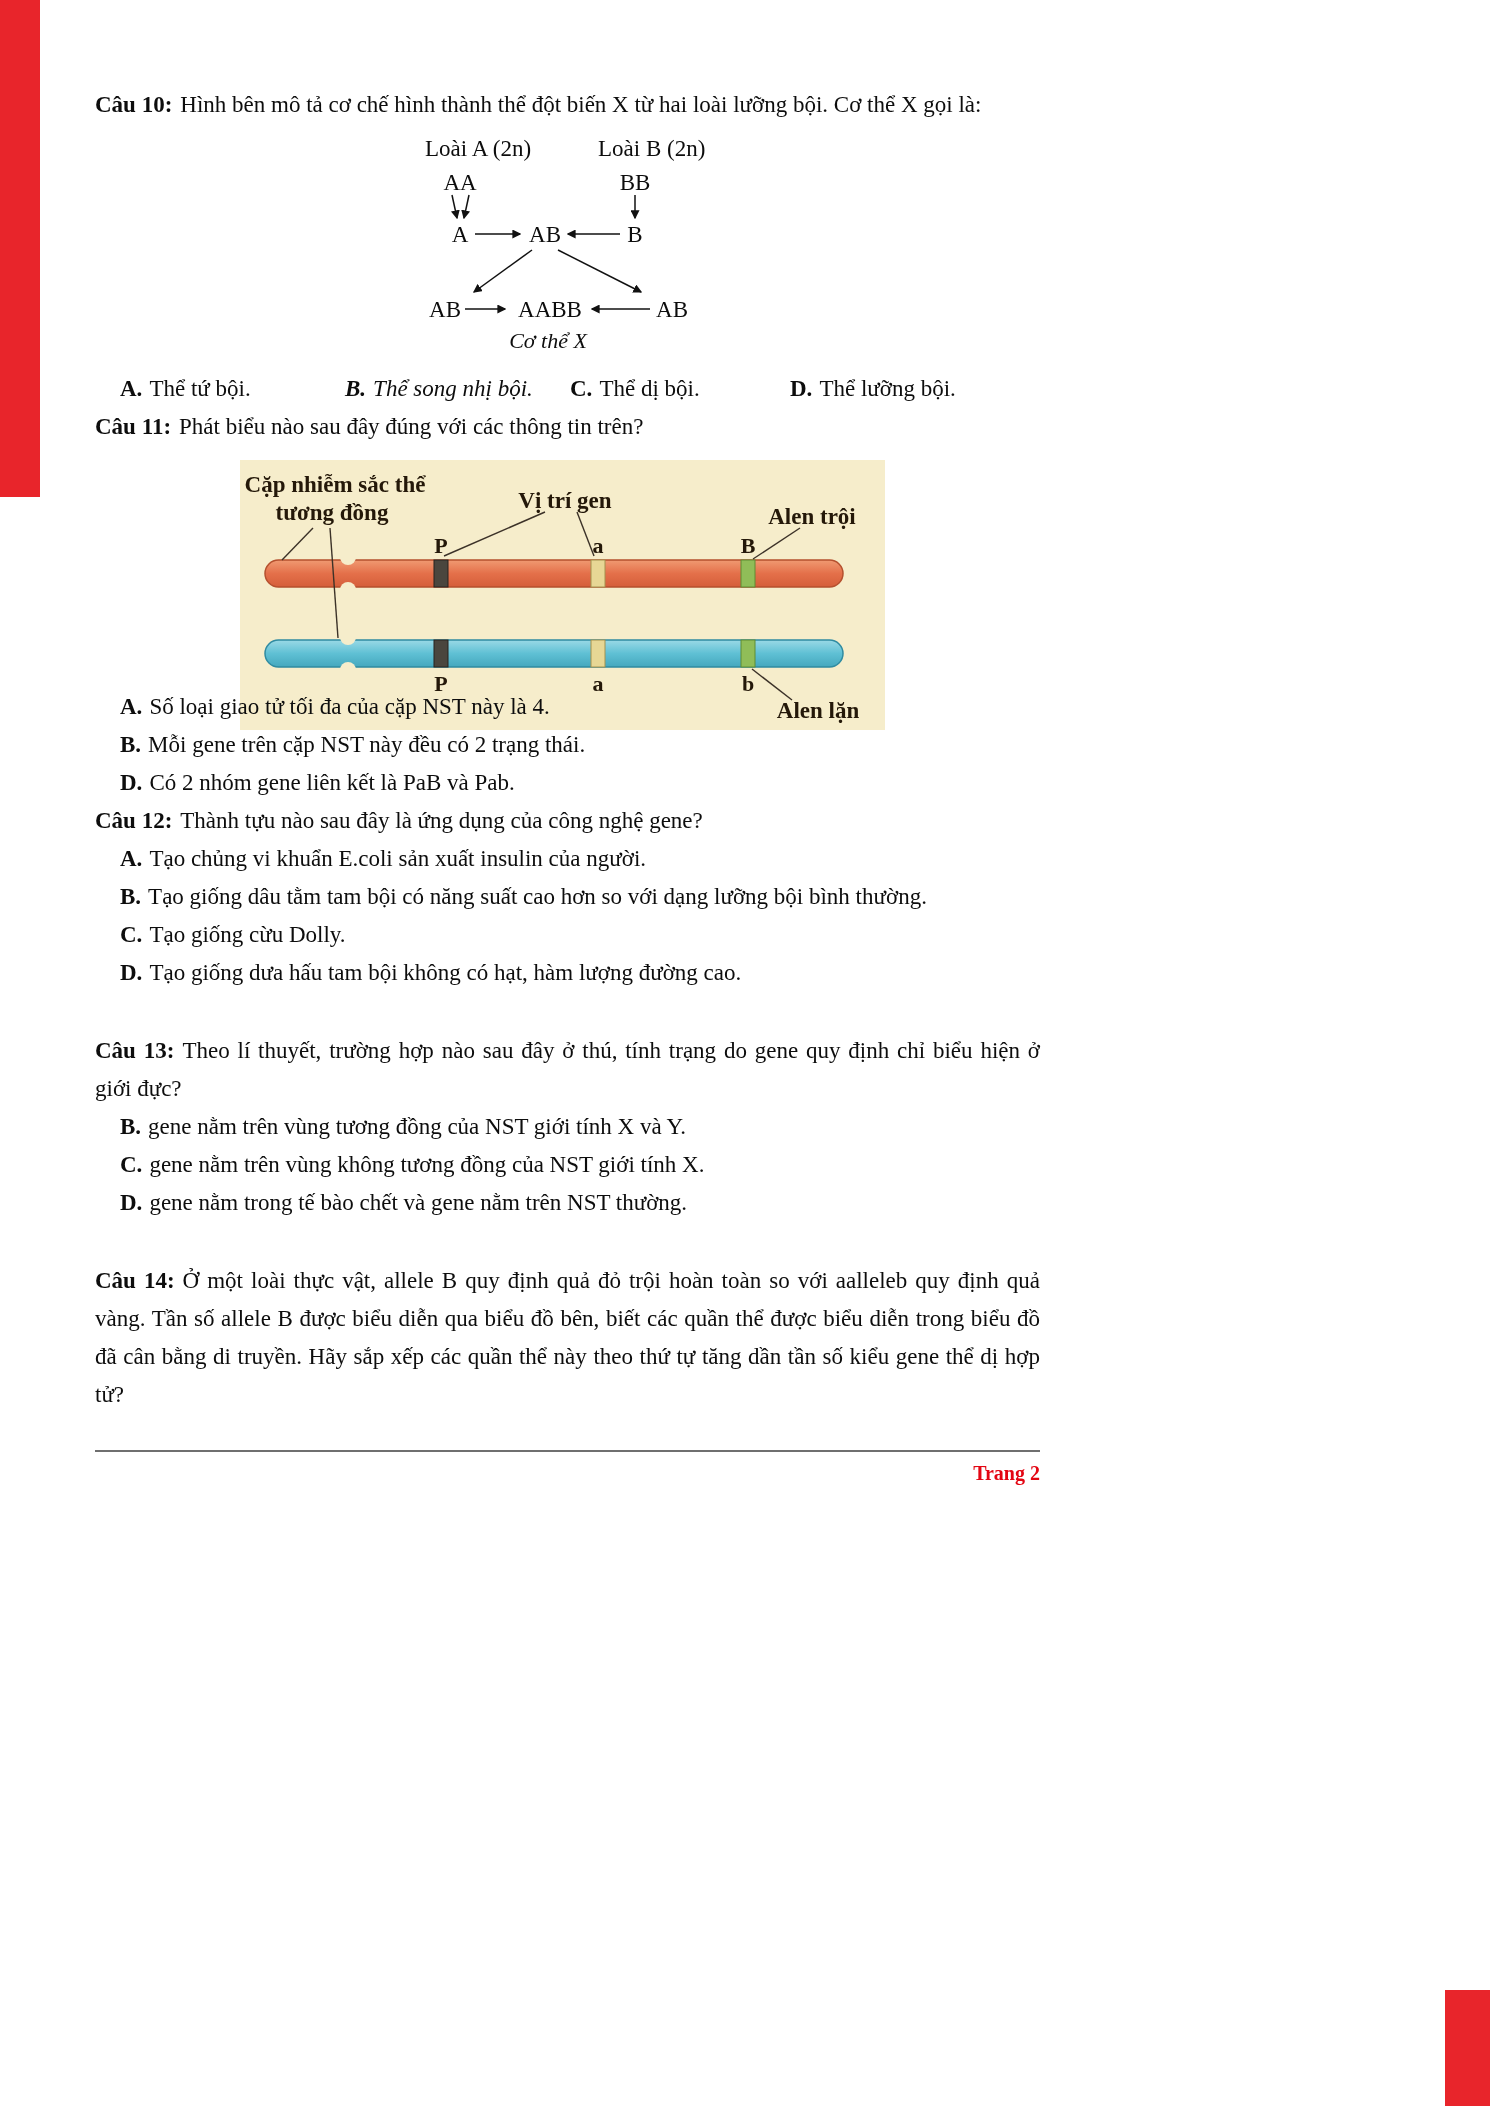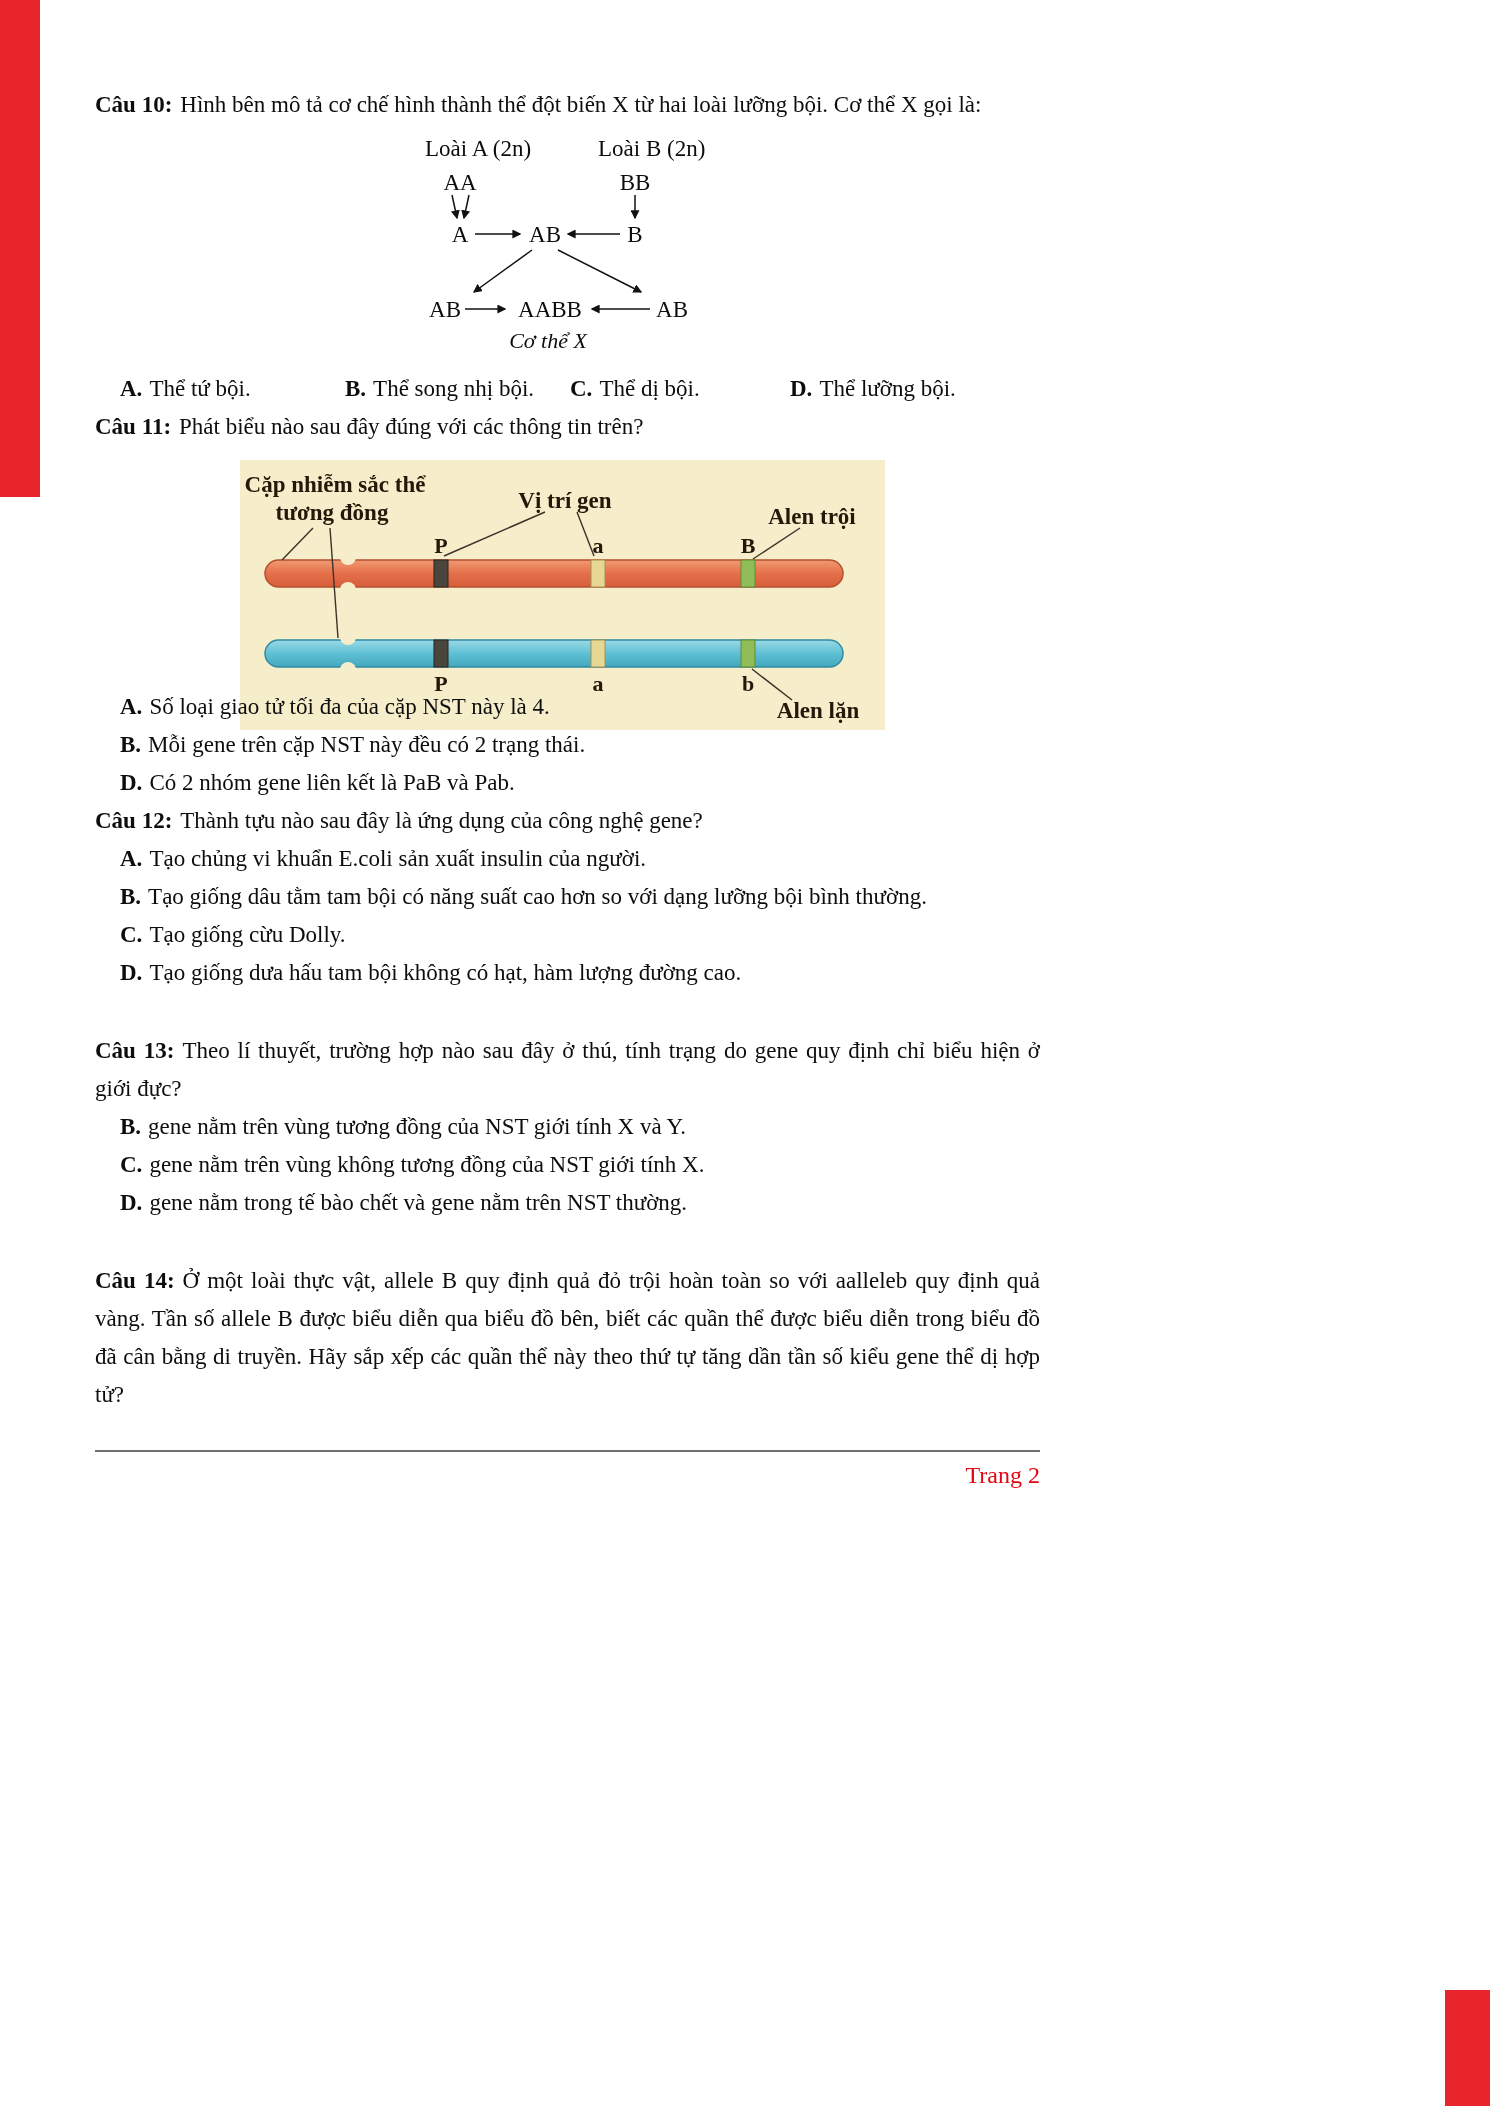--- a/index.html
+++ b/index.html
@@ -22,29 +22,29 @@
   .q b { margin-right: 8px; }
   .q.multi { text-align: justify; margin-top: 40px; }
   .opt { padding-left: 25px; line-height: 38px; }
   .opt b { margin-right: 7px; }
   .diagram10 { margin: 8px 0 0 325px; width: 345px; height: 228px; }
   .diagram10 text { font-family: "Liberation Serif", serif; font-size: 23px; fill: #0d0d0d; }
   .diagram10 text.caption { font-style: italic; font-size: 22px; }
   .answer-row { display: flex; padding-left: 25px; margin-top: 10px; line-height: 38px; align-items: flex-end; }
   .answer-row .cell { flex: 0 0 auto; }
   .answer-row .cell.a { width: 225px; }
-  .answer-row .cell.b { width: 225px; }
+  .answer-row .cell.b { width: 225px; font-style: italic; }
   .answer-row .cell.c { width: 220px; }
   .answer-row b { margin-right: 7px; }
   .figure11 { margin: 14px 0 14px 145px; width: 645px; height: 214px; }
   .figure11 text { font-family: "Liberation Serif", serif; fill: #241809; font-weight: bold; }
   .figure11 text.fig-label { font-size: 23px; }
   .figure11 text.locus { font-size: 22px; }
   hr.footer-line { border: none; border-top: 2px solid #6f6f6f; margin: 36px 0 0 0; }
-  .page-number { text-align: right; color: #e30613; font-weight: normal; font-size: 24px; margin-top: 10px; }
+  .page-number { text-align: right; color: #e30613; font-weight: bold; font-size: 20px; margin-top: 10px; }
 </style>
 </head>
 <body>
 
 <div class="red-strip-left"></div>
 <div class="red-strip-br"></div>
 
 <div class="content">
   <div class="pad-top"></div>
 

